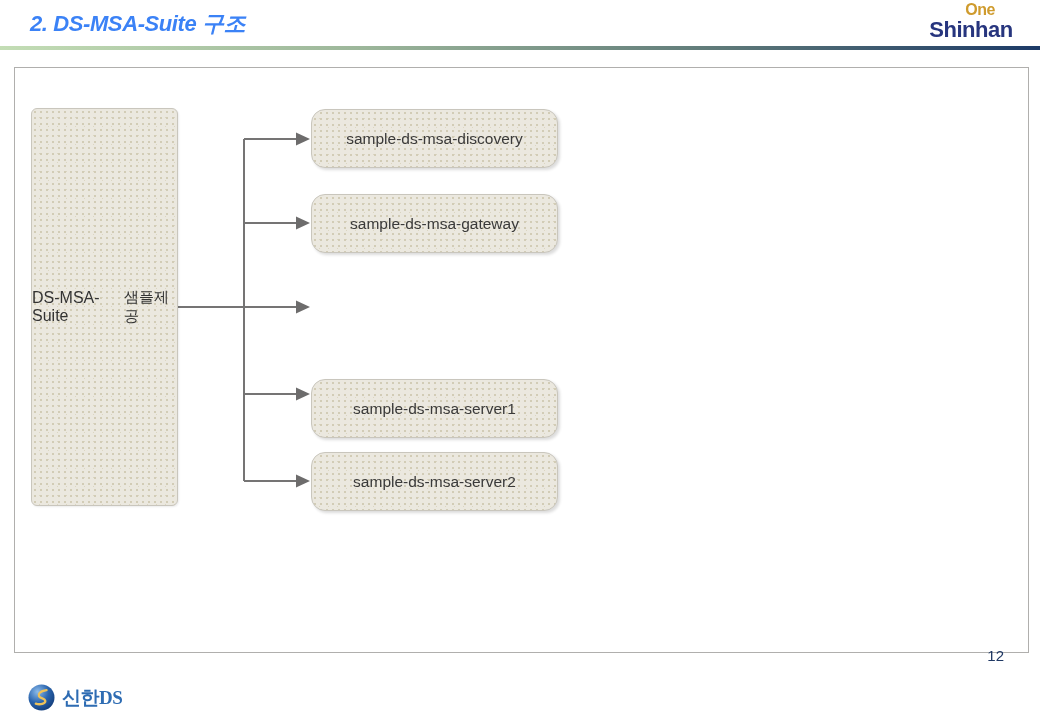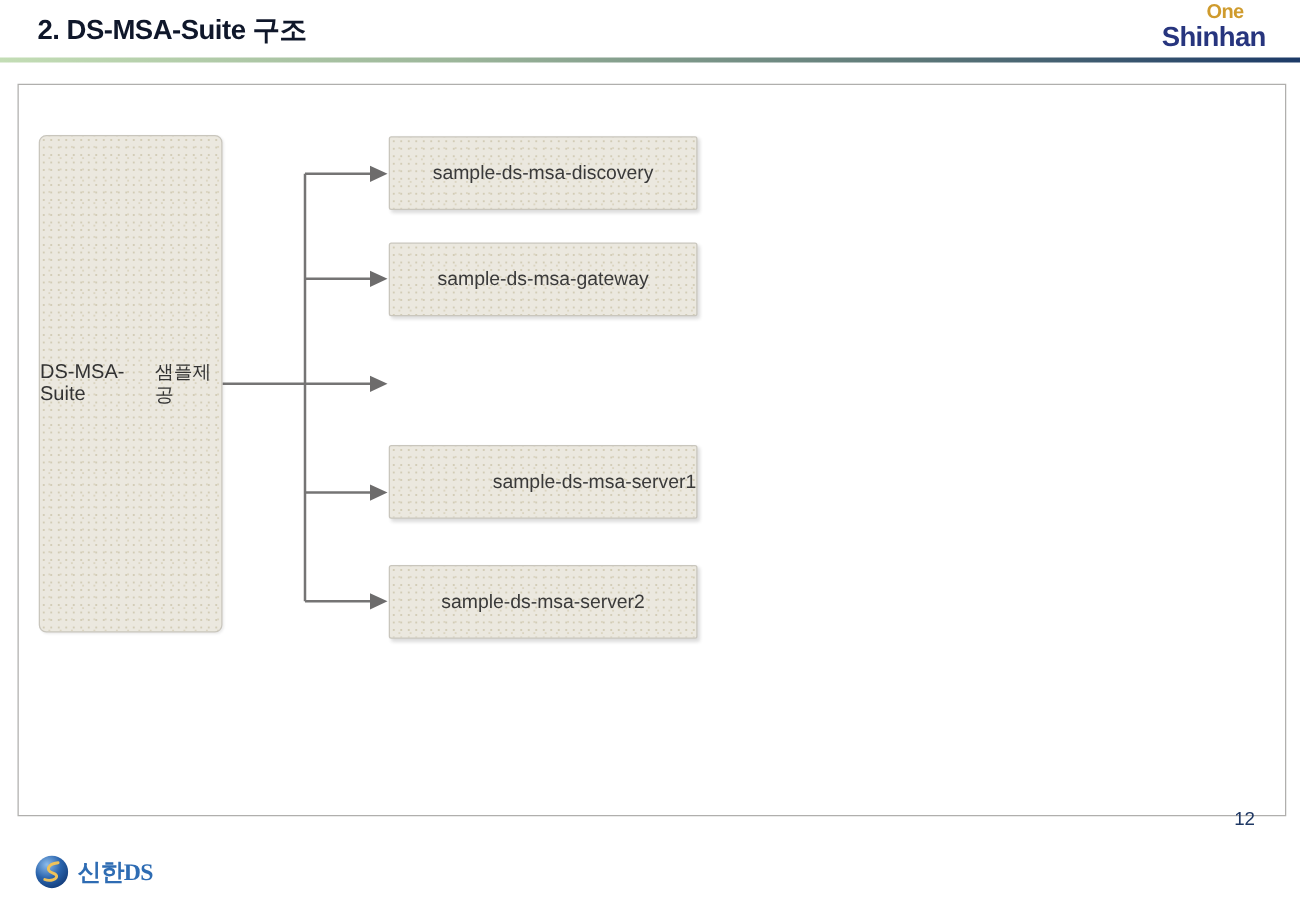--- a/index.html
+++ b/index.html
@@ -5,21 +5,21 @@
   * { margin:0; padding:0; box-sizing:border-box; }
   html,body { background:#ffffff; }
   body { font-family:"Liberation Sans","DejaVu Sans",sans-serif; }
   .slide {
     position:relative; width:1040px; height:720px; background:#ffffff; overflow:hidden;
   }
 
   
   .slide-title {
     position:absolute; left:30px; top:9px;
-    font-size:22px; font-weight:600; letter-spacing:-0.4px; color:#0f172a;
+    font-size:22px; font-weight:600; letter-spacing:-0.4px; color:#3b82f6;font-style:italic;
   }
   .header-logo {
     position:absolute; right:26px; top:2px; width:86px; text-align:center; line-height:1;
   }
   .header-logo .one {
     display:block; font-size:16px; font-weight:700; color:#cf9b2d;
     letter-spacing:-0.5px; margin-left:18px;
   }
   .header-logo .shinhan {
     display:block; font-size:22px; font-weight:700; color:#27357e;
@@ -51,26 +51,26 @@
   }
   .node-source {
     left:31px; top:108px; width:147px; height:398px;
     border-radius:6px; flex-direction:row; row-gap:22px;
     box-shadow:1px 1px 2px rgba(0,0,0,0.08);
     font-size:16px;
   }
   .node-source .src-title { font-size:16px; color:#333; }
   .node-source .src-sub   { font-size:15px; color:#333; }
   .node-target {
-    left:311px; width:247px; height:59px; border-radius:2px;
+    left:311px; width:247px; height:59px; border-radius:14px;
     box-shadow:2px 2px 3px rgba(0,0,0,0.14);
     font-size:15.5px;
   }
   .t0 { top:109px; } .t1 { top:194px; } .t2 { top:278px; }
-  .t3 { top:356px;justify-content:flex-end; } .t4 { top:452px; }
+  .t3 { top:379px; } .t4 { top:452px; }
 
   .connectors { position:absolute; left:0; top:0; pointer-events:none; }
 
   
   .footer-logo {
     position:absolute; left:28px; top:684px;
     display:flex; align-items:center; column-gap:7px;font-family:Liberation Serif, serif;
   }
   .footer-logo .logo-text {
     font-size:19px; font-weight:700; color:#2e6cb3; letter-spacing:-0.5px;

